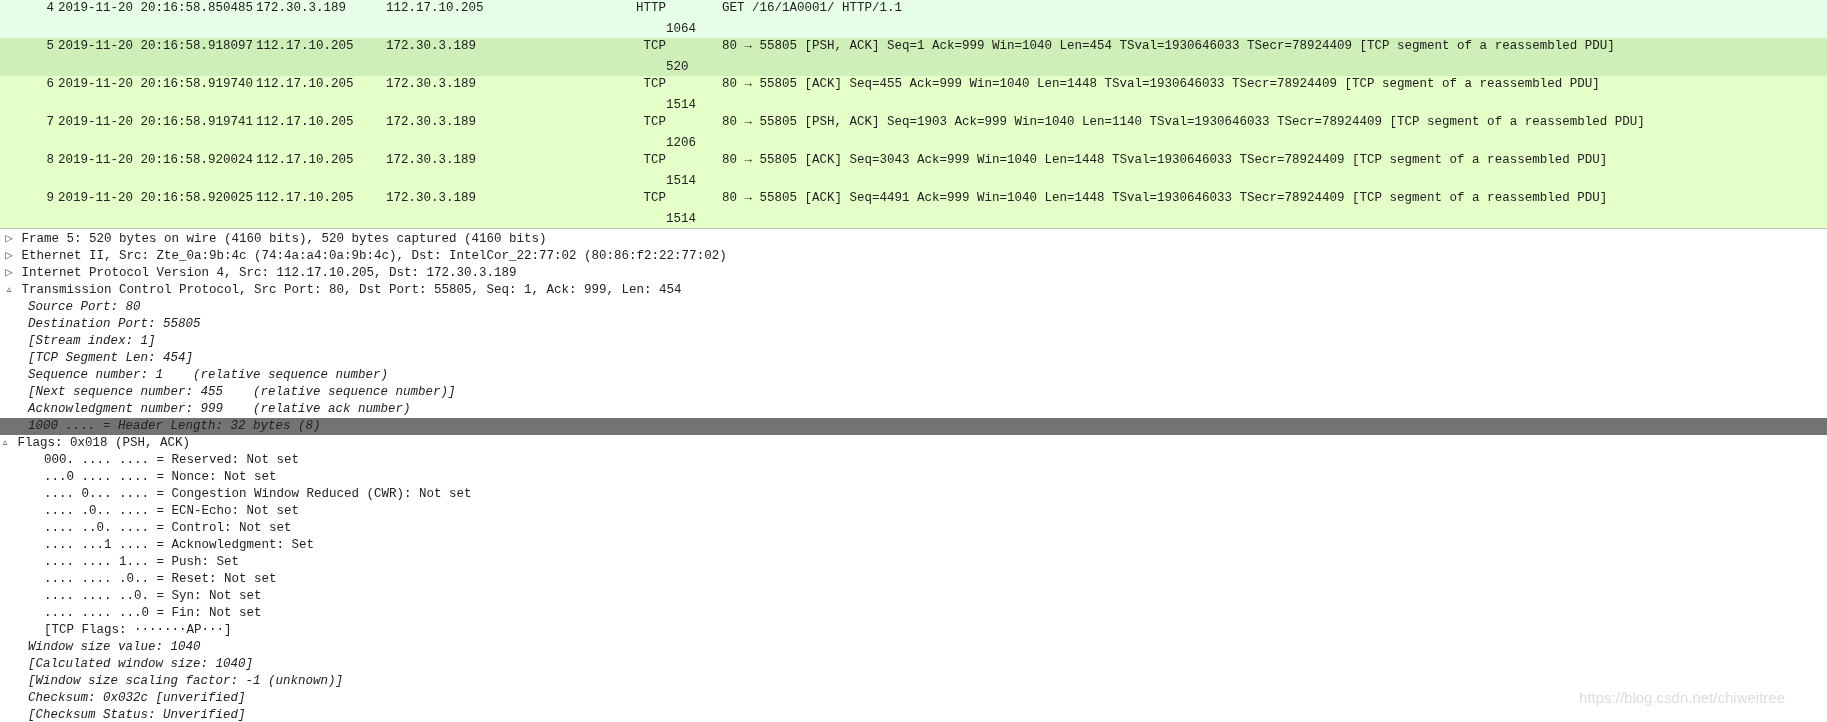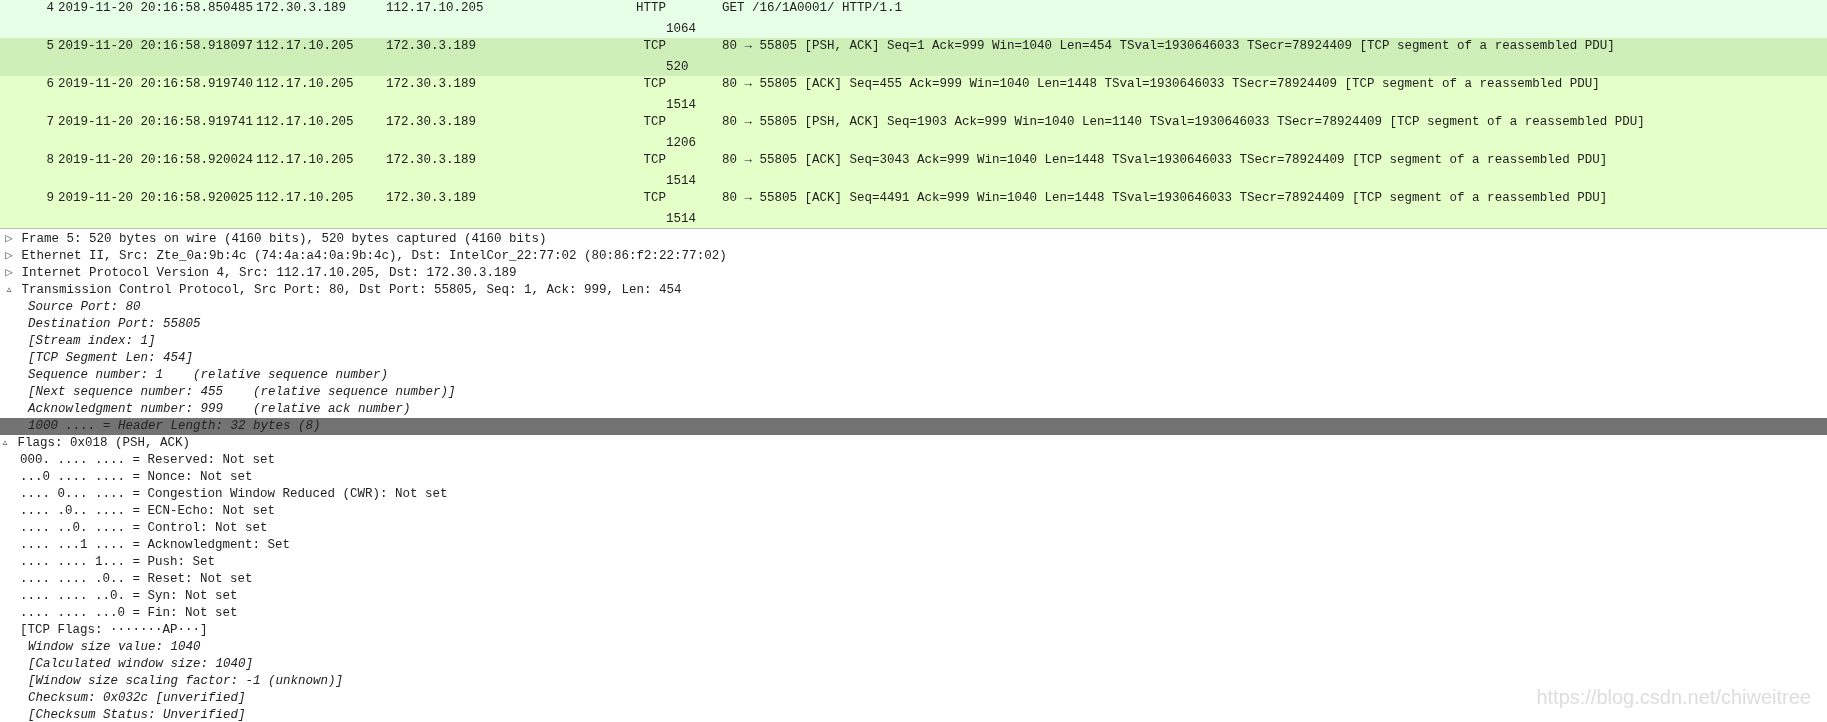--- a/index.html
+++ b/index.html
@@ -13,23 +13,23 @@
   .col-prot{width:140px;text-align:right;}
   .col-len{width:50px;text-align:left;padding-right:6px;margin-top:21px;}
   .col-info{flex:1;}
   .bg-http{background:#e6ffe6;}
   .bg-httpsel{background:#cef0b8;}
   .bg-tcp{background:#e4ffc7;}
   .tree{padding:2px 0 0 0;}
   .tree-line{white-space:pre;padding:0 4px;}
   .tri{display:inline-block;width:10px;text-align:center;color:#666;user-select:none;}
   .sel-field{background:#737373;}
-  .watermark{position:absolute;right:16px;bottom:16px;color:#ddd;font-family:Arial,sans-serif;font-size:20px;}
+  .watermark{position:absolute;right:42px;bottom:16px;color:#ddd;font-family:Arial,sans-serif;font-size:15px;}
   .ind1{padding-left:28px;font-style:italic;}
-  .ind2{padding-left:20px;}
+  .ind2{padding-left:44px;}
 </style>
 </head>
 <body>
 
 <div class="pkt-list" id="pkt-list">
     <div class="pkt-row bg-http">
       <div class="col-no">4</div>
       <div class="col-time">2019-11-20 20:16:58.850485</div>
       <div class="col-src">172.30.3.189</div>
       <div class="col-dst">112.17.10.205</div>

